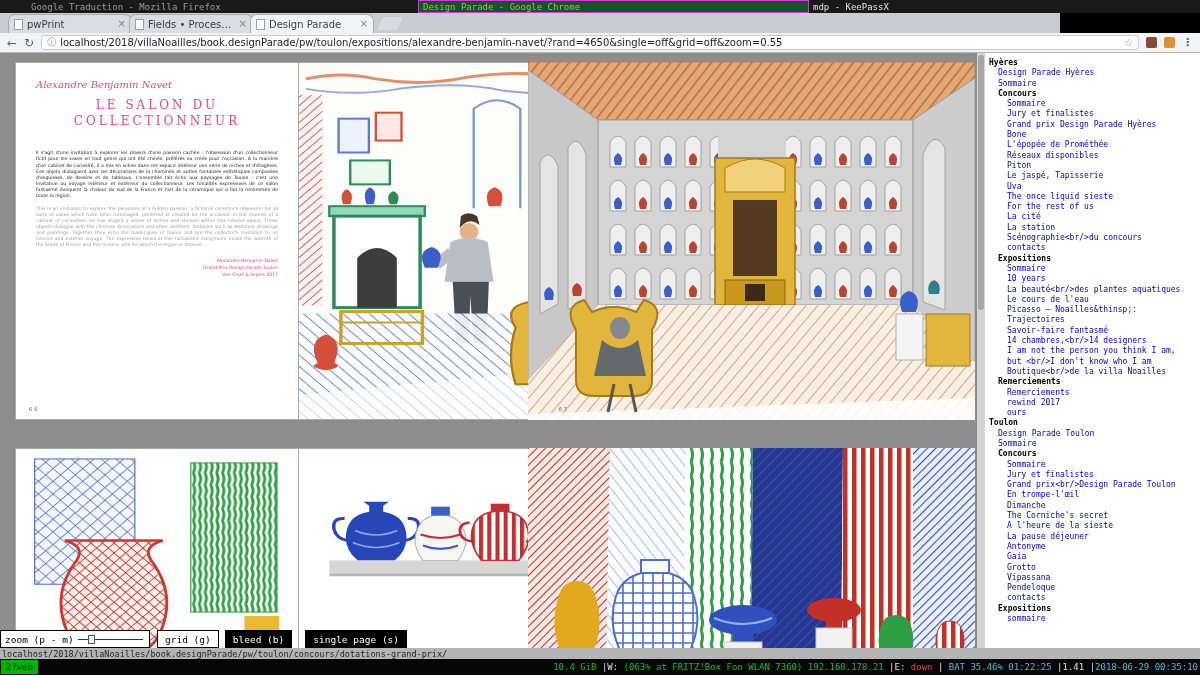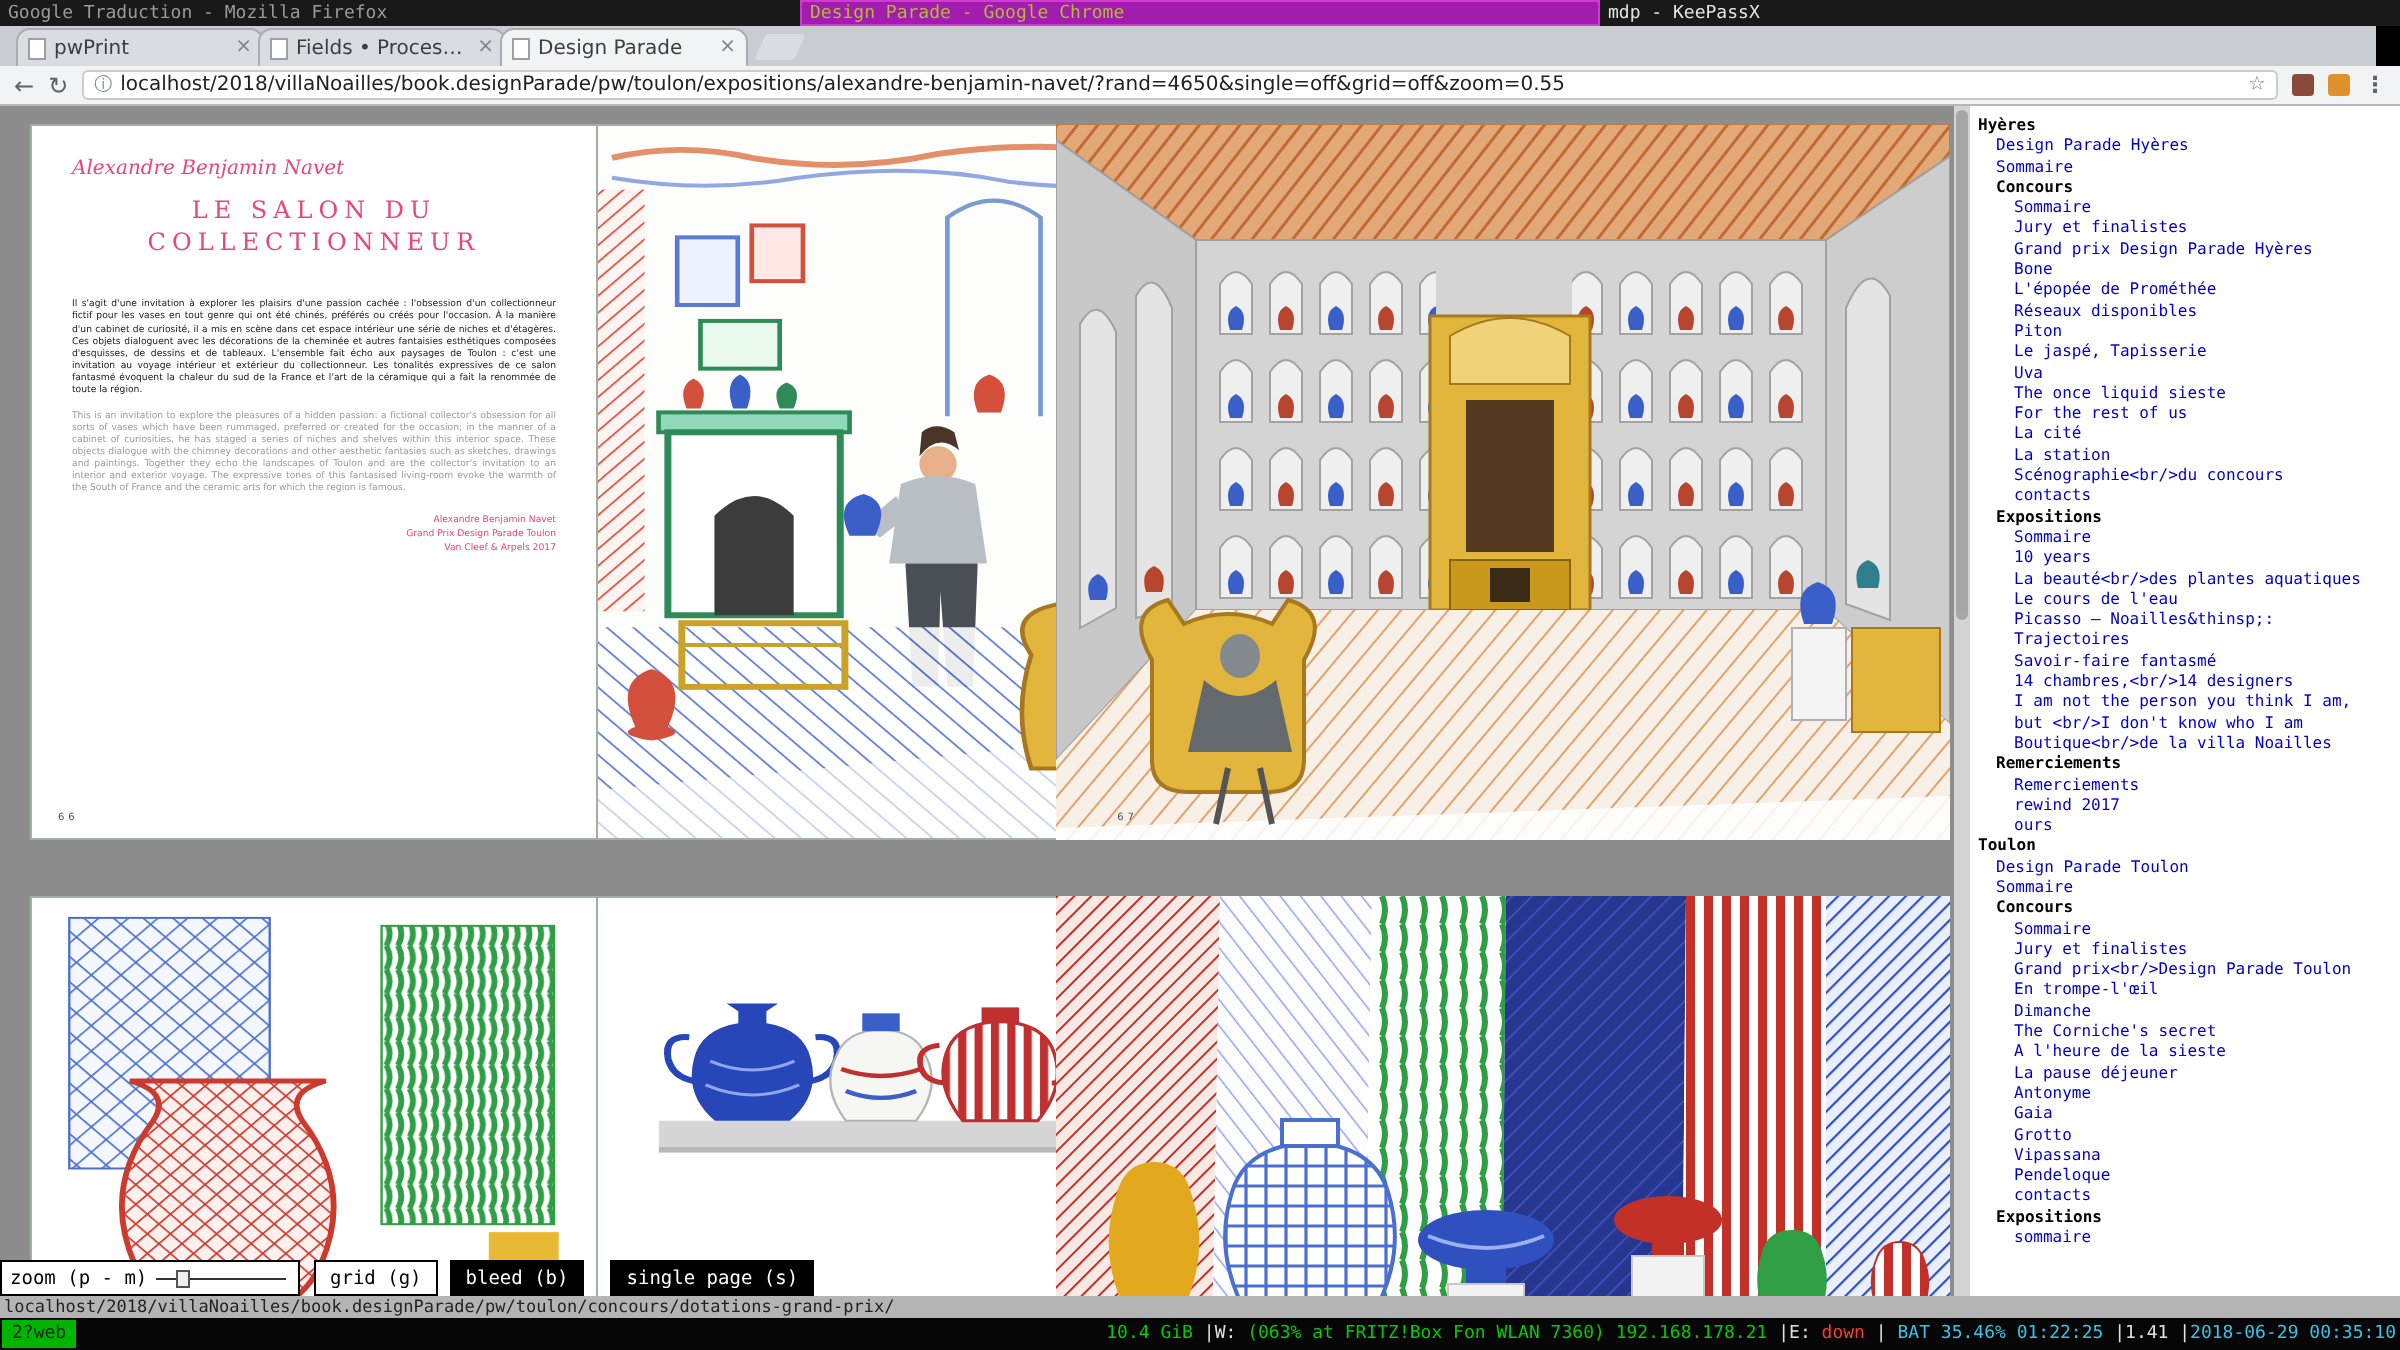--- a/index.html
+++ b/index.html
@@ -2,28 +2,28 @@
 <html style="--accent: #e8467c; --link: #0000cc; --focus-border: #cf3ccf; --workspace-bg: #00b400;"><head>
 <meta charset="utf-8">
 <style>
   * { margin:0; padding:0; box-sizing:border-box; }
   html,body { width:1200px; height:675px; background:#000; }
   #screen { position:relative; width:1200px; height:675px; overflow:hidden;
             font-family:"DejaVu Sans","Liberation Sans",sans-serif; }
 
   
   .wm-bar { position:absolute; top:0; left:0; width:1200px; height:13px; background:#191919;
-            display:flex; font:9px "DejaVu Sans Mono",monospace; color:#9a9a9a; }
+            display:flex; font:9px "DejaVu Sans Mono",monospace; color:#9a9a9a;padding-left:27px; }
   .wm-seg { width:400px; height:13px; display:flex; align-items:center; padding:0 4px;
             overflow:hidden; white-space:nowrap; }
-  .wm-seg.focused { border:1px solid var(--focus-border,#cf3ccf); color:#b3bb32; background:#a21caf; }
+  .wm-seg.focused { border:1px solid var(--focus-border,#cf3ccf); color:#b3bb32; background:#14532d; }
   .wm-seg.right-seg { color:#e4e4e4; }
 
   
-  .tabstrip { position:absolute; top:13px; left:0; width:1188px; height:20px; background:#c9ccd1;
+  .tabstrip { position:absolute; top:13px; left:0; width:1060px; height:20px; background:#c9ccd1;
               display:flex; align-items:flex-end; padding-left:8px; }
   .tab { position:relative; width:124px; height:19px; background:#d9dce0; border:1px solid #a9adb2;
          border-bottom:none; border-radius:7px 7px 0 0; display:flex; align-items:center;
          padding:0 5px; margin-right:-3px; }
   .tab.active { background:#f2f3f5; z-index:2; }
   .tab-title { flex:1; font-size:10px; color:#3a3f44; white-space:nowrap; overflow:hidden; text-overflow:ellipsis; }
   .favicon { width:9px; height:11px; background:#fff; border:1px solid #9aa0a6; margin-right:4px; flex:none; }
   .tab-close { font-size:10px; color:#80868b; margin-left:3px; flex:none; line-height:1; }
   .newtab { width:20px; height:13px; background:#d9dce0; border-radius:2px; margin-left:9px;
             margin-bottom:3px; transform:skewX(-25deg); }

